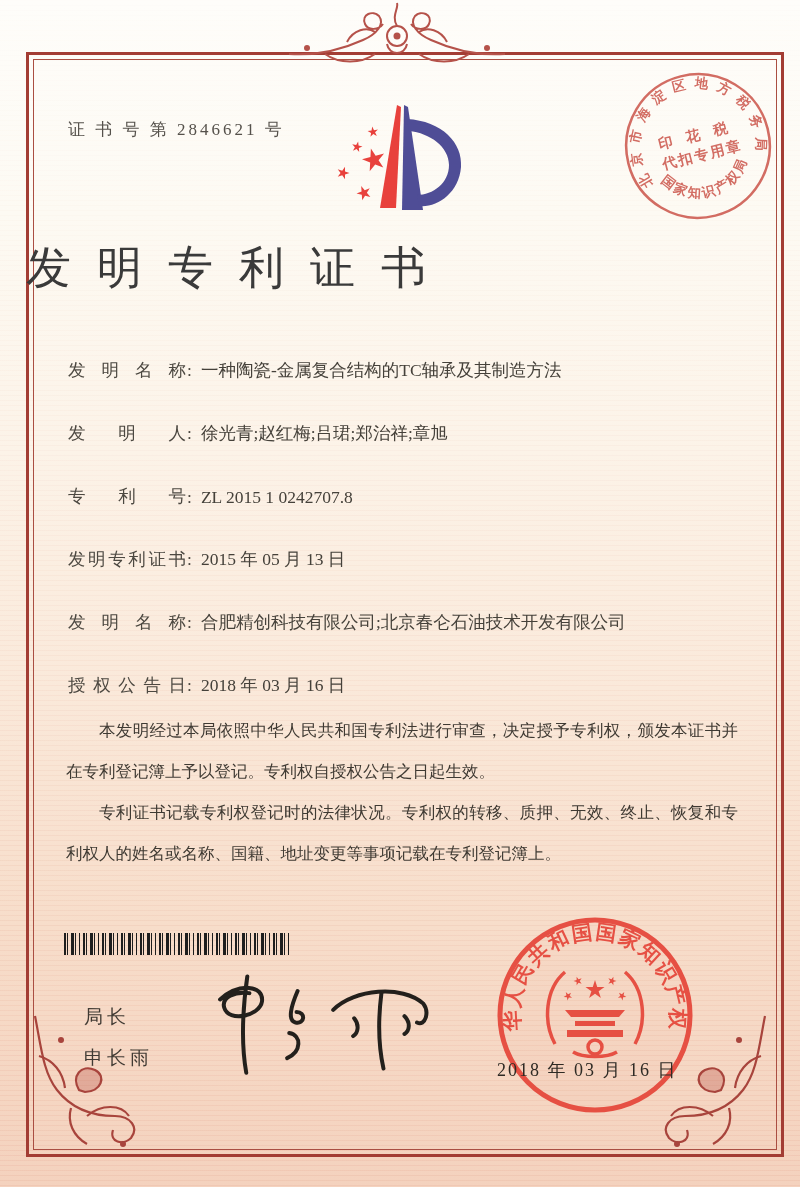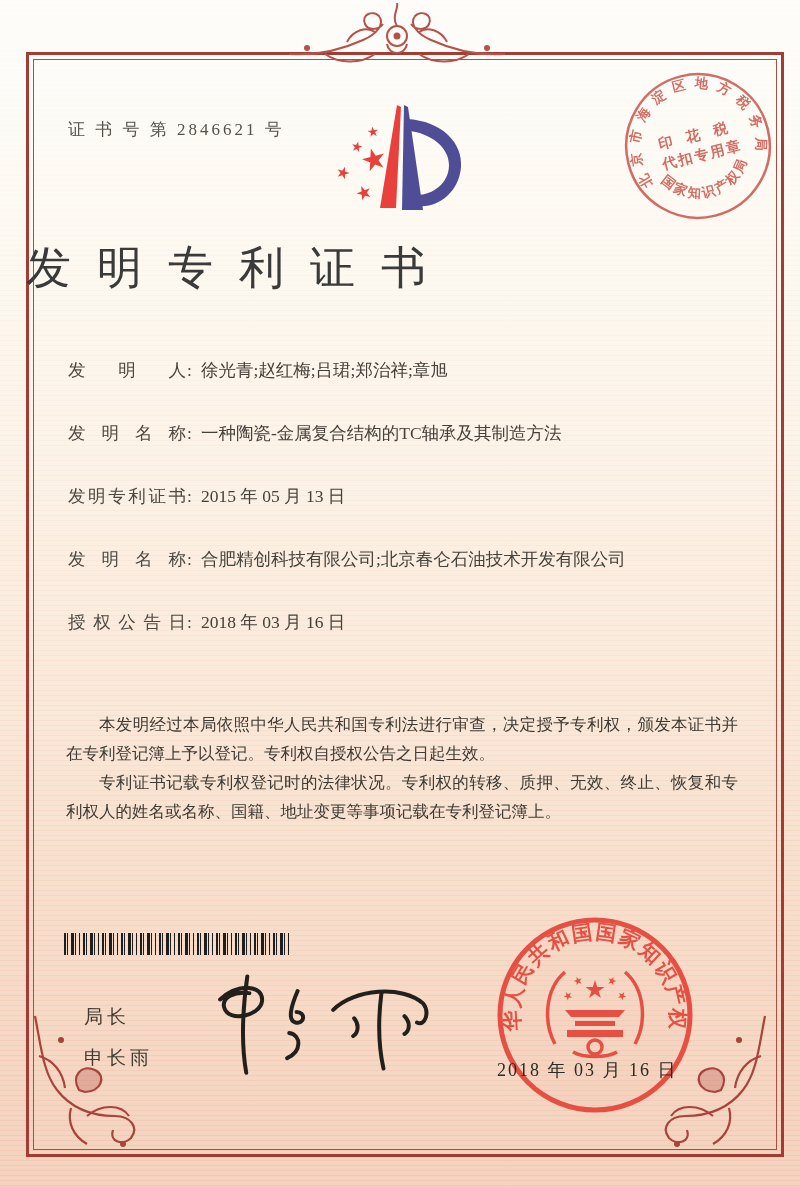--- a/index.html
+++ b/index.html
@@ -26,21 +26,21 @@
   .tax-stamp{position:absolute;left:616px;top:64px;width:164px;height:164px;z-index:4;
     transform:rotate(-14deg);opacity:0.92;}
   .title{position:absolute;left:0;top:238px;width:100%;z-index:3;
     font-size:45px;letter-spacing:26px;text-indent:26px;color:#3a3a3a;font-weight:500;}
   .fields{position:absolute;left:68px;top:358px;width:668px;z-index:3;color:#45413a;}
   .field-row{margin-bottom:39px;font-size:17.5px;white-space:nowrap;}
   .field-label{display:inline-block;width:118px;text-align:justify;text-align-last:justify;
     color:#4c4841;vertical-align:bottom;}
   .colon{margin:0 9px 0 1px;color:#4c4841;}
   .paras{position:absolute;left:66px;top:710px;width:672px;z-index:3;
-    font-size:16.5px;line-height:29px;color:#3f3a33;text-align:justify;}
+    font-size:16.5px;line-height:41px;color:#3f3a33;text-align:justify;}
   .paras p{margin:0;text-indent:2em;}
   .barcode{position:absolute;left:64px;top:933px;width:226px;height:22px;z-index:3;
     background-image:repeating-linear-gradient(90deg,
       #1e1e1e 0 2px, transparent 2px 3px,
       #1e1e1e 3px 4px, transparent 4px 7px,
       #1e1e1e 7px 10px, transparent 10px 11px,
       #1e1e1e 11px 12px, transparent 12px 15px,
       #1e1e1e 15px 16px, transparent 16px 19px);}
   .signer{position:absolute;left:84px;top:996px;z-index:3;
     font-family:"Liberation Sans","DejaVu Sans",sans-serif;
@@ -128,24 +128,27 @@
       <textPath href="#stampBot" startOffset="50%" text-anchor="middle">国家知识产权局</textPath>
     </text>
     <text x="80" y="74" text-anchor="middle" fill="#cf6157" font-size="14" letter-spacing="5" font-weight="bold">印 花 税</text>
     <text x="82" y="94" text-anchor="middle" fill="#cf6157" font-size="14" letter-spacing="2" font-weight="bold">代扣专用章</text>
   </svg>
 
   <div class="title">发明专利证书</div>
 
   <div class="fields">
     <div class="field-row">
+      <span class="field-label">发明名称</span><span class="colon">:</span><span class="field-value">一种陶瓷-金属复合结构的TC轴承及其制造方法</span>
+    </div>
+    <div class="field-row">
       <span class="field-label">发明人</span><span class="colon">:</span><span class="field-value">徐光青;赵红梅;吕珺;郑治祥;章旭</span>
     </div>
     <div class="field-row">
-      <span class="field-label">发明名称</span><span class="colon">:</span><span class="field-value">一种陶瓷-金属复合结构的TC轴承及其制造方法</span>
+      <span class="field-label">专利号</span><span class="colon">:</span><span class="field-value">ZL 2015 1 0242707.8</span>
     </div>
     <div class="field-row">
       <span class="field-label">发明专利证书</span><span class="colon">:</span><span class="field-value">2015 年 05 月 13 日</span>
     </div>
     <div class="field-row">
       <span class="field-label">发明名称</span><span class="colon">:</span><span class="field-value">合肥精创科技有限公司;北京春仑石油技术开发有限公司</span>
     </div>
     <div class="field-row">
       <span class="field-label">授权公告日</span><span class="colon">:</span><span class="field-value">2018 年 03 月 16 日</span>
     </div>

